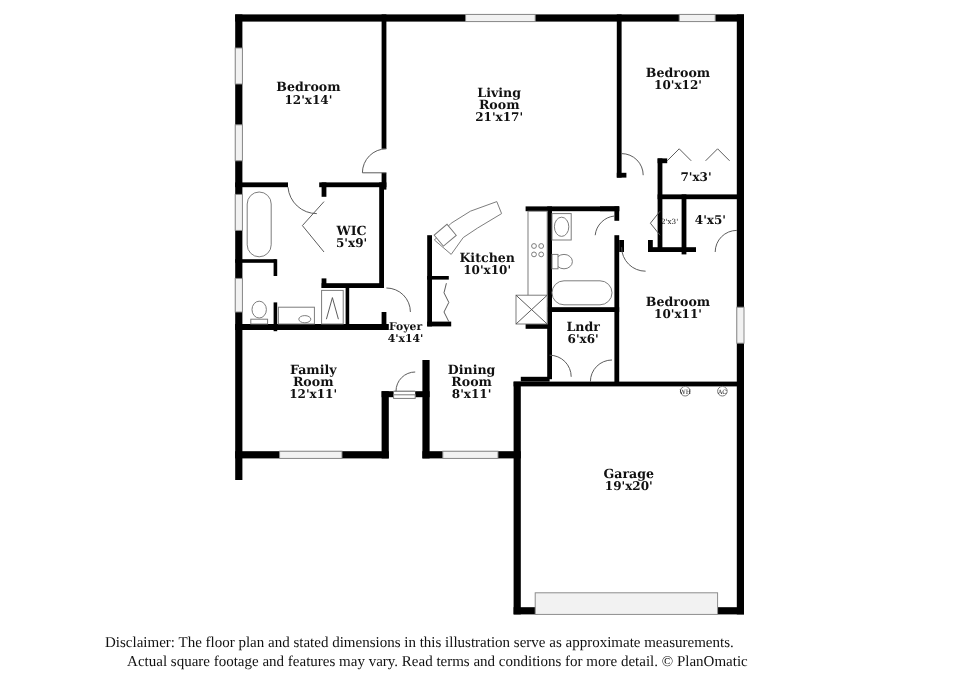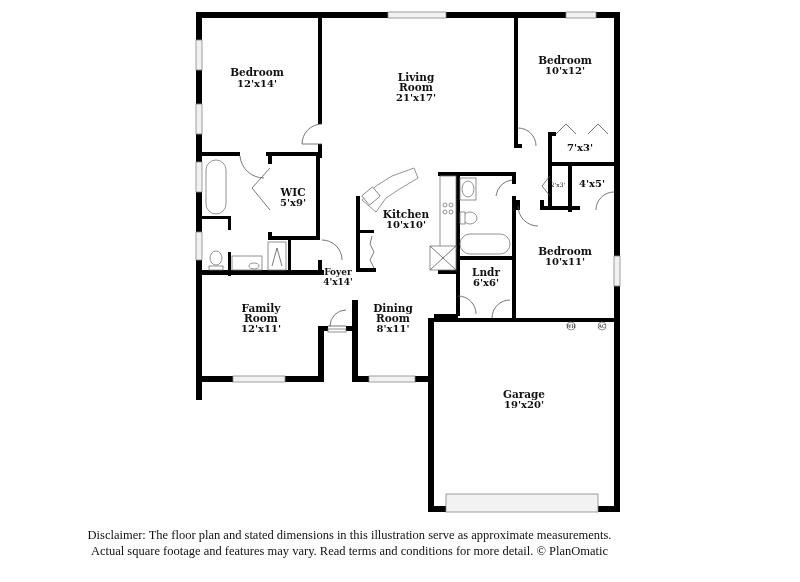--- a/index.html
+++ b/index.html
@@ -236,13 +236,13 @@
       <text class="lbl lbl-dim" x="393" y="332">8'x11'</text>
     </g>
     <g>
       <text class="lbl lbl-name" x="524" y="398">Garage</text>
       <text class="lbl lbl-dim" x="524" y="408">19'x20'</text>
     </g>
   </g>
 </svg>
 
 <div class="disclaimer" style="top:527px;">Disclaimer: The floor plan and stated dimensions in this illustration serve as approximate measurements.</div>
-<div class="disclaimer" style="top:543px;">Actual square footage and features may vary. Read terms and conditions for more detail. © PlanOmatic</div>
+<div class="disclaimer" style="top:543px;padding-left:15px;">Actual square footage and features may vary. Read terms and conditions for more detail. © PlanOmatic</div>
 
 </body></html>

